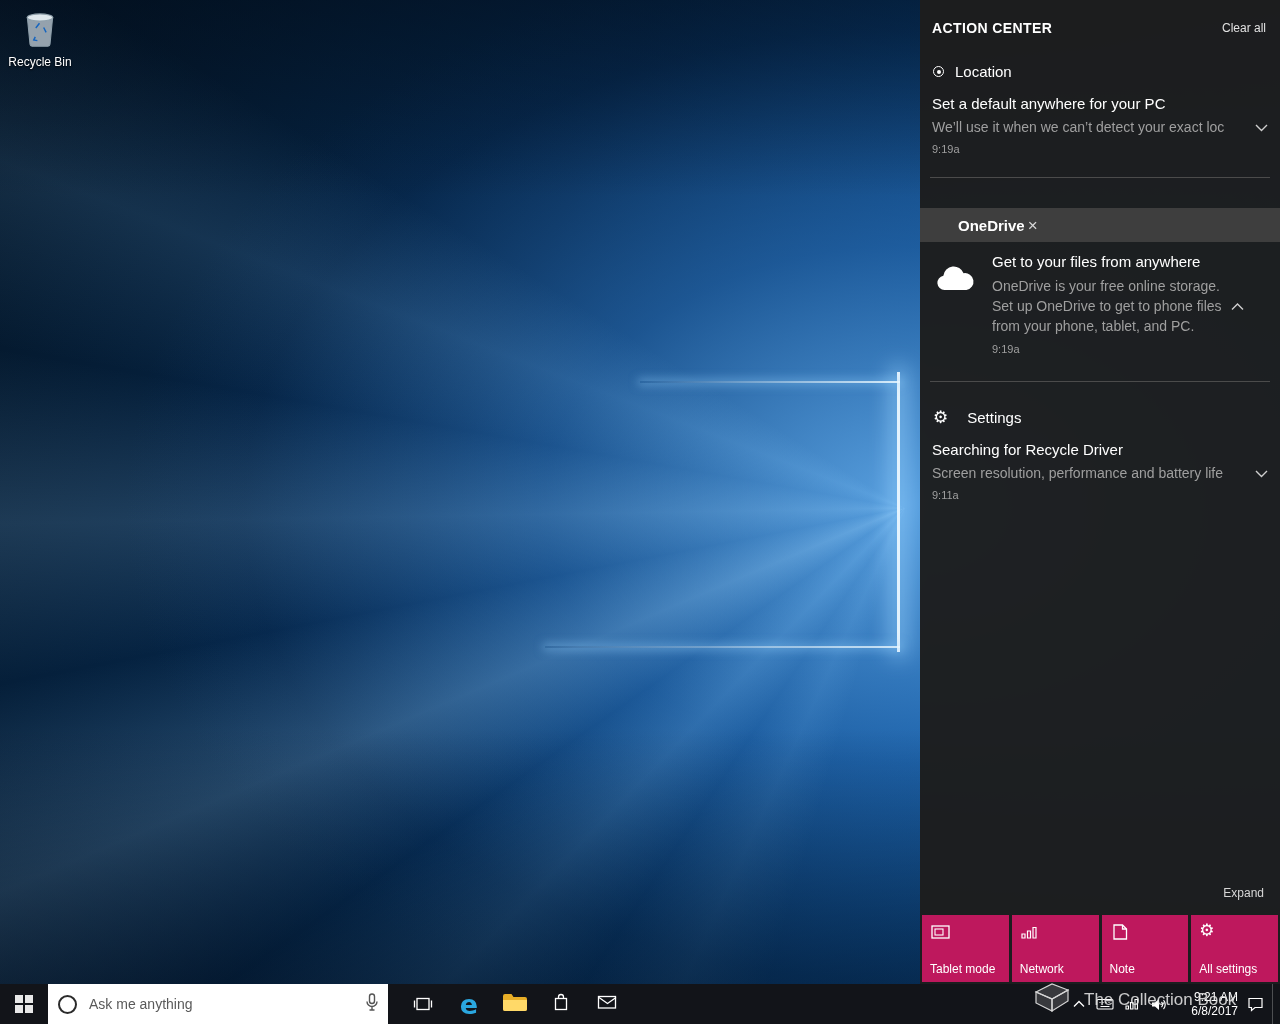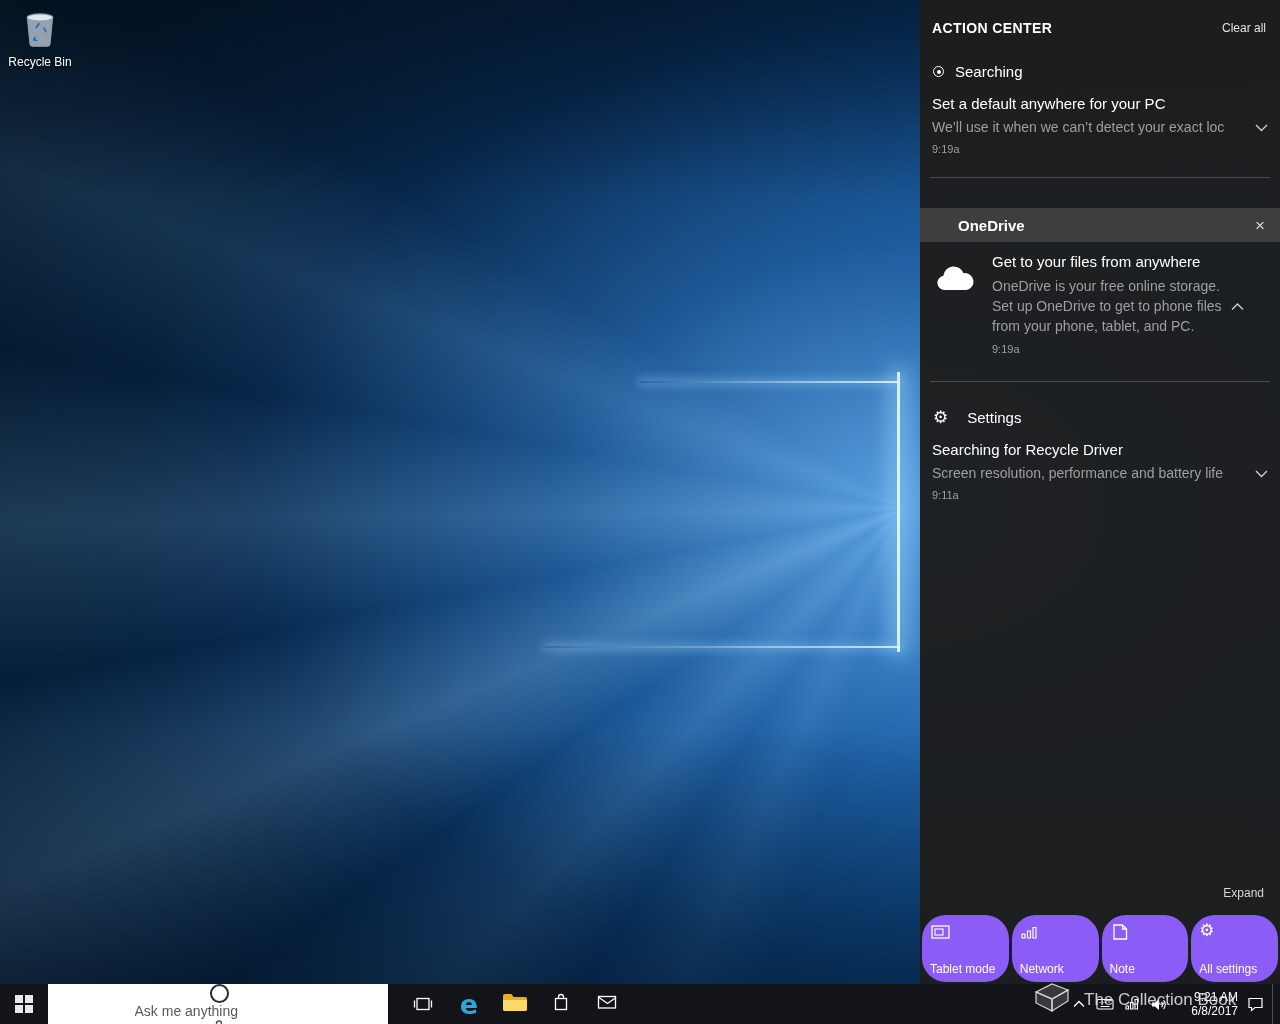--- a/index.html
+++ b/index.html
@@ -58,46 +58,46 @@
   .notif { margin:15px 12px 0; cursor:pointer; }
   .notif-title { font-size:15px; color:#fff; }
   .notif-body-row { display:flex; align-items:center; margin-top:6px; }
   .notif-body { font-size:14px; color:#9f9f9f; white-space:nowrap; overflow:hidden;
     flex:1 1 auto; }
   .notif-body.wrap { white-space:normal; line-height:20px; }
   .notif-time { font-size:11px; color:#9f9f9f; margin-top:7px; }
   .chev { flex:0 0 auto; margin-left:8px; cursor:pointer; }
   .ac-divider { border:none; border-top:1px solid #4b4b4b; margin:22px 10px 0; }
   .app-band { margin-top:30px; height:34px; background:#3e3e3e; display:flex;
-    align-items:center; justify-content:space-between; padding:0 12px 0 38px; }
+    align-items:center; padding:0 12px 0 38px; }
   .app-band-title { font-size:15px; font-weight:bold; }
   .close-x { color:#d8d8d8; font-size:17px; line-height:1; cursor:pointer; width:16px;
     text-align:center; }
   .close-x::before { content:"×"; }
   .onedrive-row { display:flex; margin:11px 12px 0 14px; }
   .onedrive-cloud { flex:0 0 58px; padding-top:12px; }
   .onedrive-text { flex:1 1 auto; max-width:252px; }
   .expand-link { position:absolute; right:16px; bottom:84px; font-size:12px;
     color:#d6d6d6; cursor:pointer; }
   .quick-actions { position:absolute; left:2px; right:2px; bottom:2px; height:67px;
     display:flex; gap:3px; }
-  .qa-tile { flex:1 1 0; background:#8b5cf6; position:relative; cursor:pointer;border-radius:24px; }
+  .qa-tile { flex:1 1 0; background:#be185d; position:relative; cursor:pointer; }
   .qa-icon { position:absolute; left:8px; top:7px; }
   .qa-label { position:absolute; left:8px; bottom:6px; font-size:12px; color:#fff; }
 
   
   .taskbar { position:absolute; left:0; bottom:0; width:1280px; height:40px;
     background:#121419; display:flex; align-items:stretch; z-index:40; }
   .tb-btn { display:flex; align-items:center; justify-content:center; cursor:pointer; }
   .start-btn { width:48px; }
   .win-logo { display:grid; grid-template-columns:8px 8px; grid-template-rows:8px 8px;
     gap:2px; }
   .win-logo span { background:#e8e8e8; }
   .search-box { width:340px; background:#fff; display:flex; align-items:center;
-    padding:0 8px 0 10px; cursor:text;flex-direction:column; }
+    padding:0 8px 0 10px; cursor:text; }
   .cortana-ring { width:19px; height:19px; border:2px solid #2b2b2b; border-radius:50%;
     flex:0 0 auto; }
   .search-input { flex:1 1 auto; border:none; outline:none; font-size:14px;
     color:#333; margin-left:12px; min-width:0; font-family:inherit; background:transparent; }
   .search-input::placeholder { color:#595959; opacity:1; }
   .app-btn { width:46px; }
   .edge-e { color:#2aa7e0; font-size:27px; font-weight:bold; line-height:1;
     font-family:"DejaVu Sans",sans-serif; }
   .tray { margin-left:auto; display:flex; align-items:center; padding-right:2px; }
   .tray-btn { display:flex; align-items:center; justify-content:center; height:40px;
@@ -136,21 +136,21 @@
 
   <aside class="action-center">
 
     <div class="ac-header">
       <span class="ac-title">ACTION CENTER</span>
       <span class="ac-clear">Clear all</span>
     </div>
 
     <div class="group-heading">
       <span class="loc-ring"></span>
-      <span>Searching</span>
+      <span>Location</span>
     </div>
     <div class="notif">
       <div class="notif-title">Set a default anywhere for your PC</div>
       <div class="notif-body-row">
         <div class="notif-body">We’ll use it when we can’t detect your exact loc</div>
         <span class="chev">
           <svg width="13" height="8" viewBox="0 0 13 8">
               <polyline points="1,1 6.5,6.5 12,1" fill="none" stroke="#cfcfcf" stroke-width="1.4"></polyline>
             </svg>
         </span>

